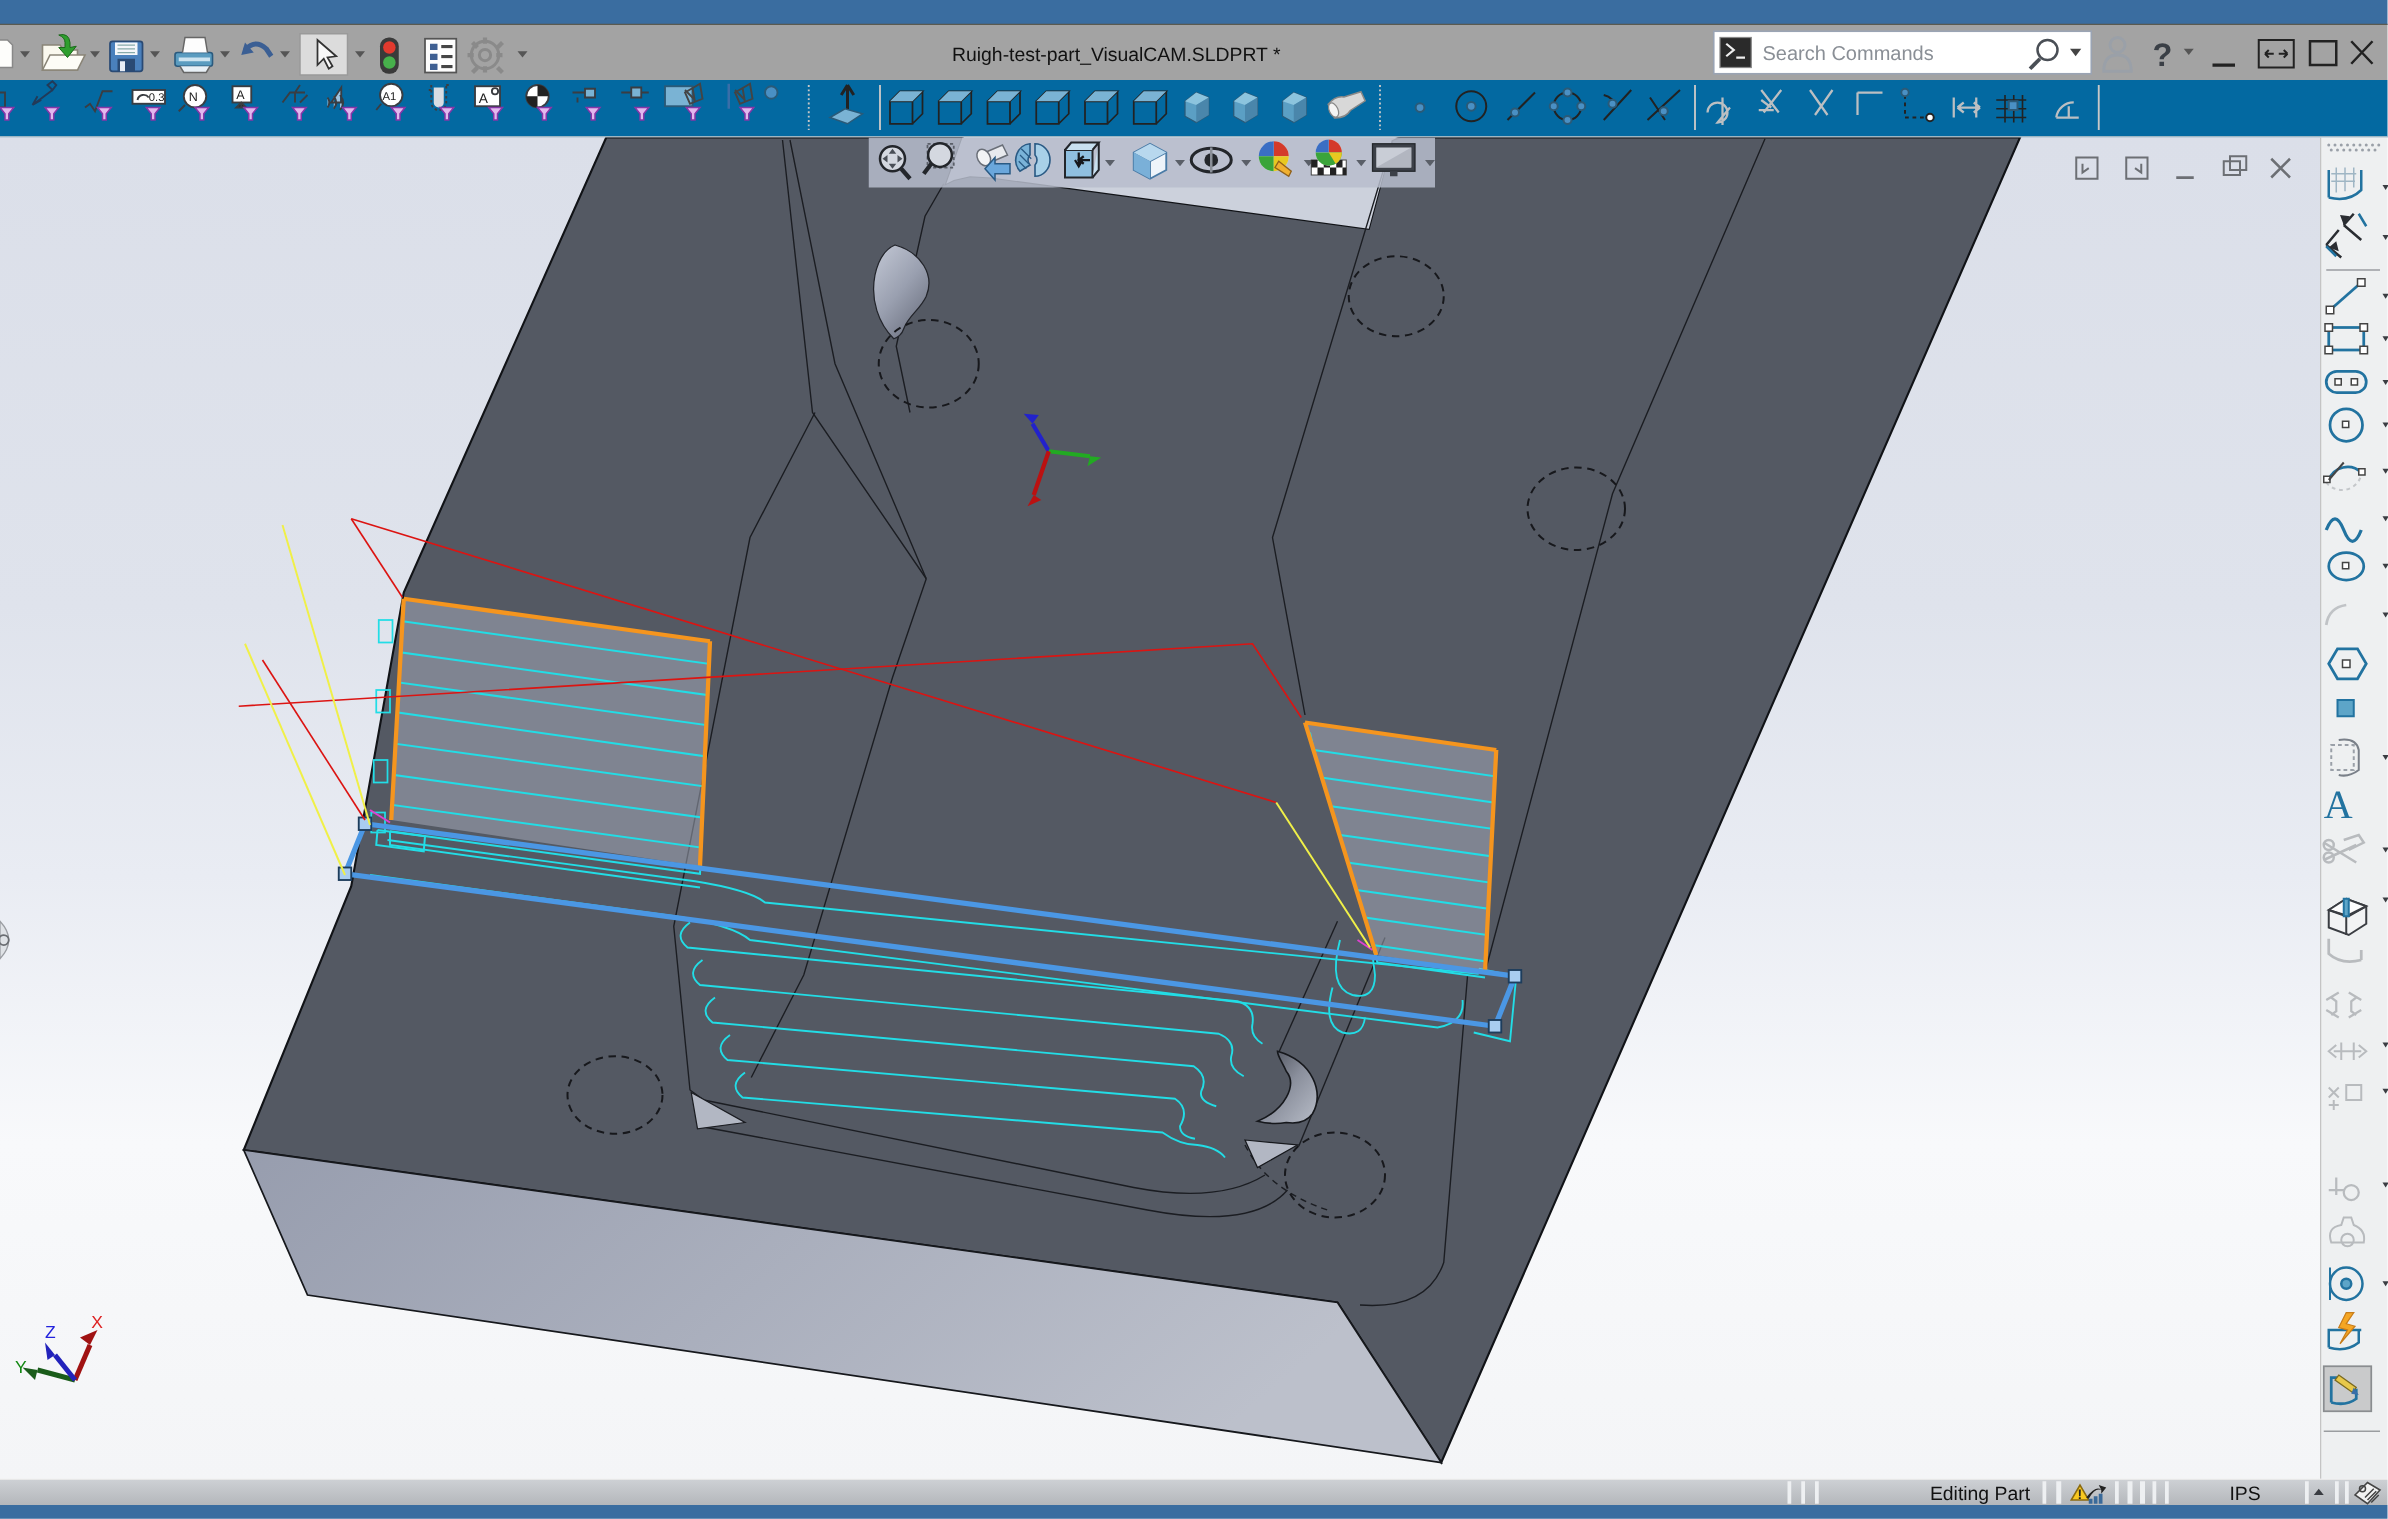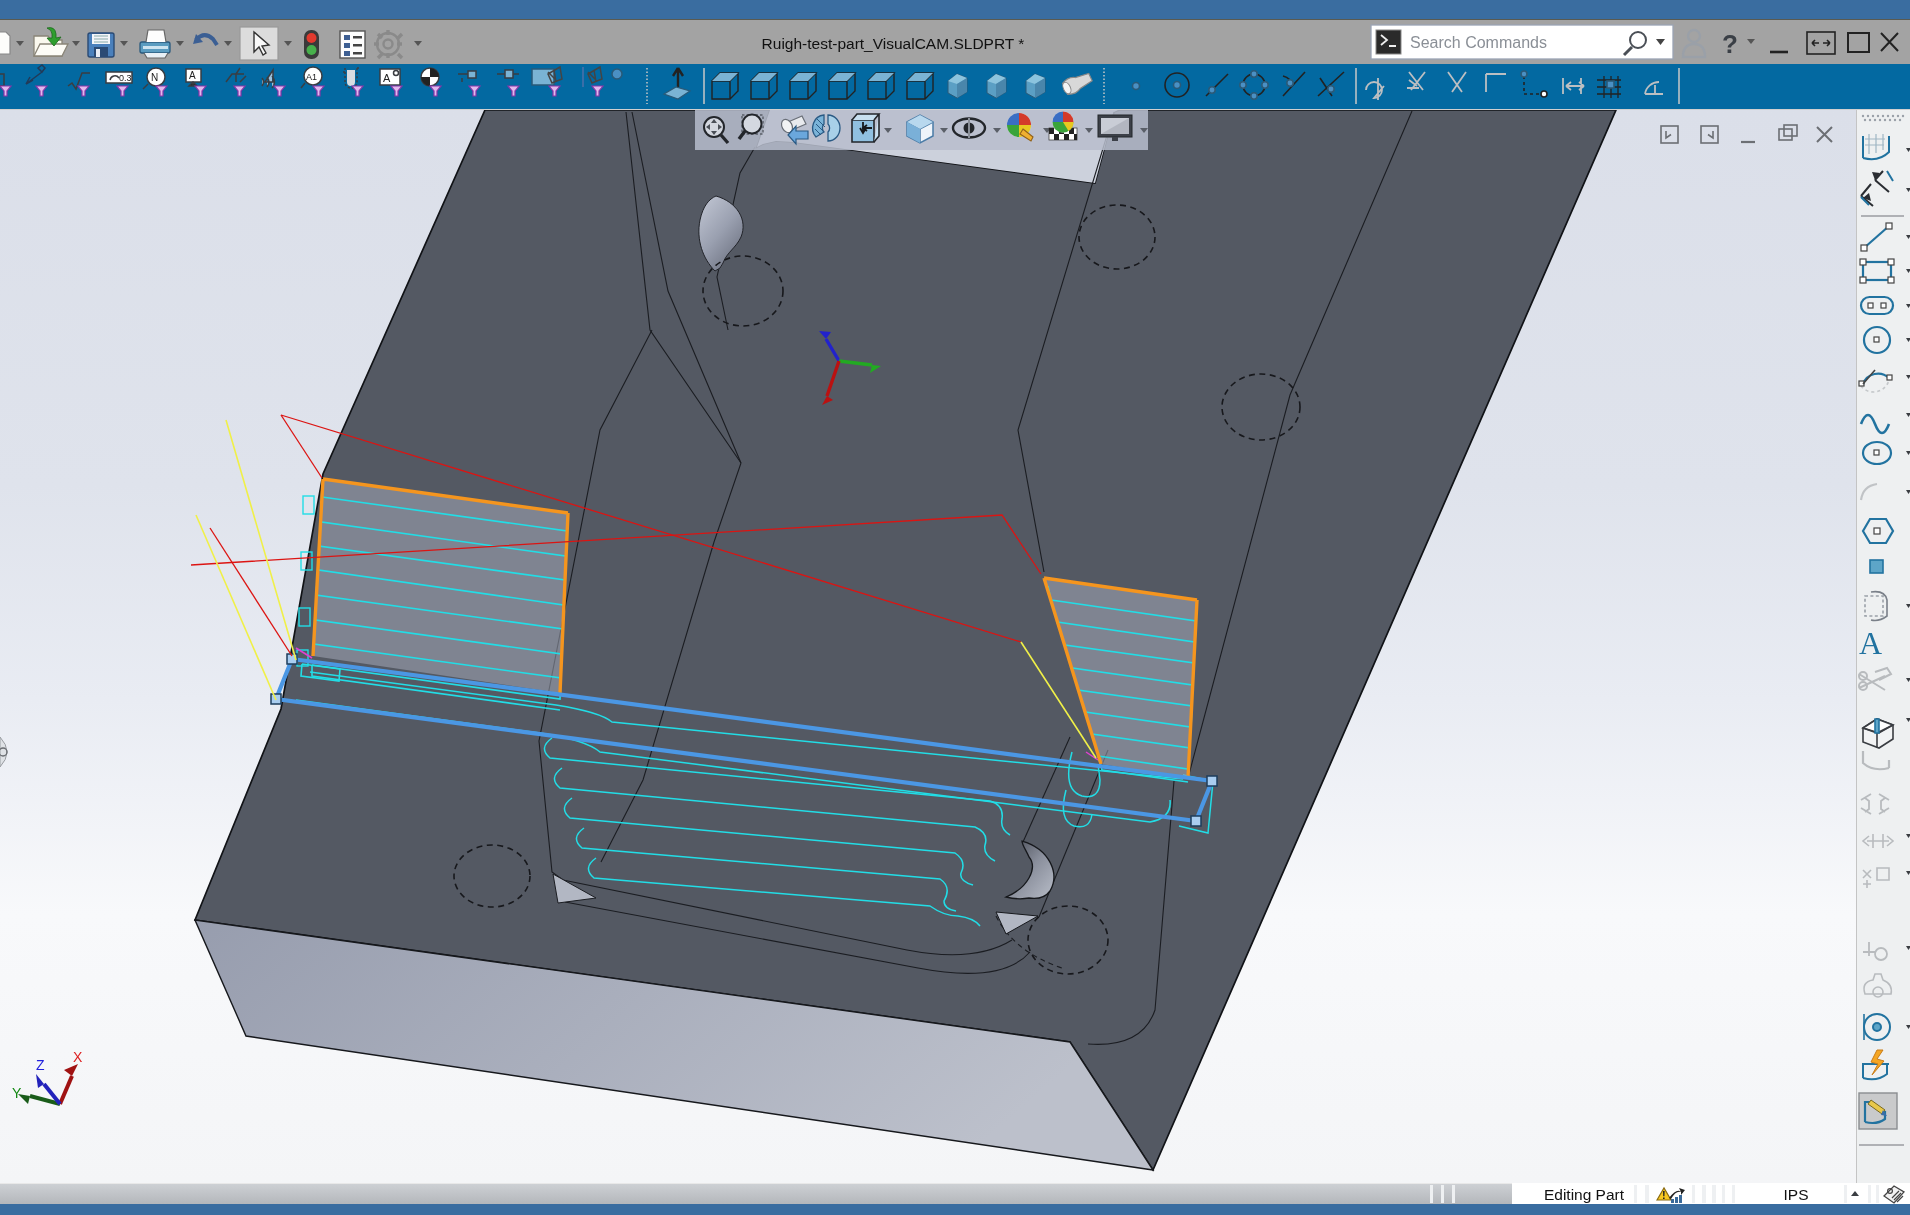--- a/index.html
+++ b/index.html
@@ -1,21 +1,21 @@
 <!DOCTYPE html>
 <html><head>
 <meta charset="utf-8">
 <style>
 html,body{margin:0;padding:0;width:1910px;height:1215px;overflow:hidden;font-family:"Liberation Sans",sans-serif;background:#fff;}
 #titlebar{position:absolute;left:0;top:0;width:1910px;height:19px;background:#3a6da0;border-bottom:1px solid #5a5a50;}
 #toolbar1{position:absolute;left:0;top:20px;width:1910px;height:44px;background:#a3a3a3;}
 #toolbar2{position:absolute;left:0;top:64px;width:1910px;height:46px;background:#0369a1;border-bottom:1px solid #d0d0d0;box-sizing:border-box;}
 #viewport{position:absolute;left:0;top:110px;width:1856px;height:1073px;background:linear-gradient(#dbdfe9 0%,#dfe3ec 35%,#e9ecf3 55%,#f8f9fb 75%,#f4f5f7 100%);}
 #sidebar{position:absolute;left:1856px;top:110px;width:54px;height:1073px;background:#eef0f1;border-left:1px solid #c4c4c4;box-sizing:border-box;}
-#statusbar{position:absolute;left:0;top:1183px;width:1512px;height:21px;background:linear-gradient(#cdd0d4,#b4b7bb);border-top:1px solid #e8e8e8;box-sizing:border-box;}
+#statusbar{position:absolute;left:0;top:1183px;width:1910px;height:21px;background:linear-gradient(#cdd0d4,#b4b7bb);border-top:1px solid #e8e8e8;box-sizing:border-box;}
 #bluebar{position:absolute;left:0;top:1204px;width:1910px;height:11px;background:#3a6da0;}
 </style>
 </head>
 <body>
 <div id="titlebar"></div>
 <div id="toolbar1">
 <svg width="1910" height="44" viewBox="0 0 1910 44">
 <g font-family="Liberation Sans,sans-serif">
 
 <path d="M-4,12 L6,12 L10,16 L10,34 L-4,34 Z" fill="#fdfdfb" stroke="#888" stroke-width="1.2"></path>

